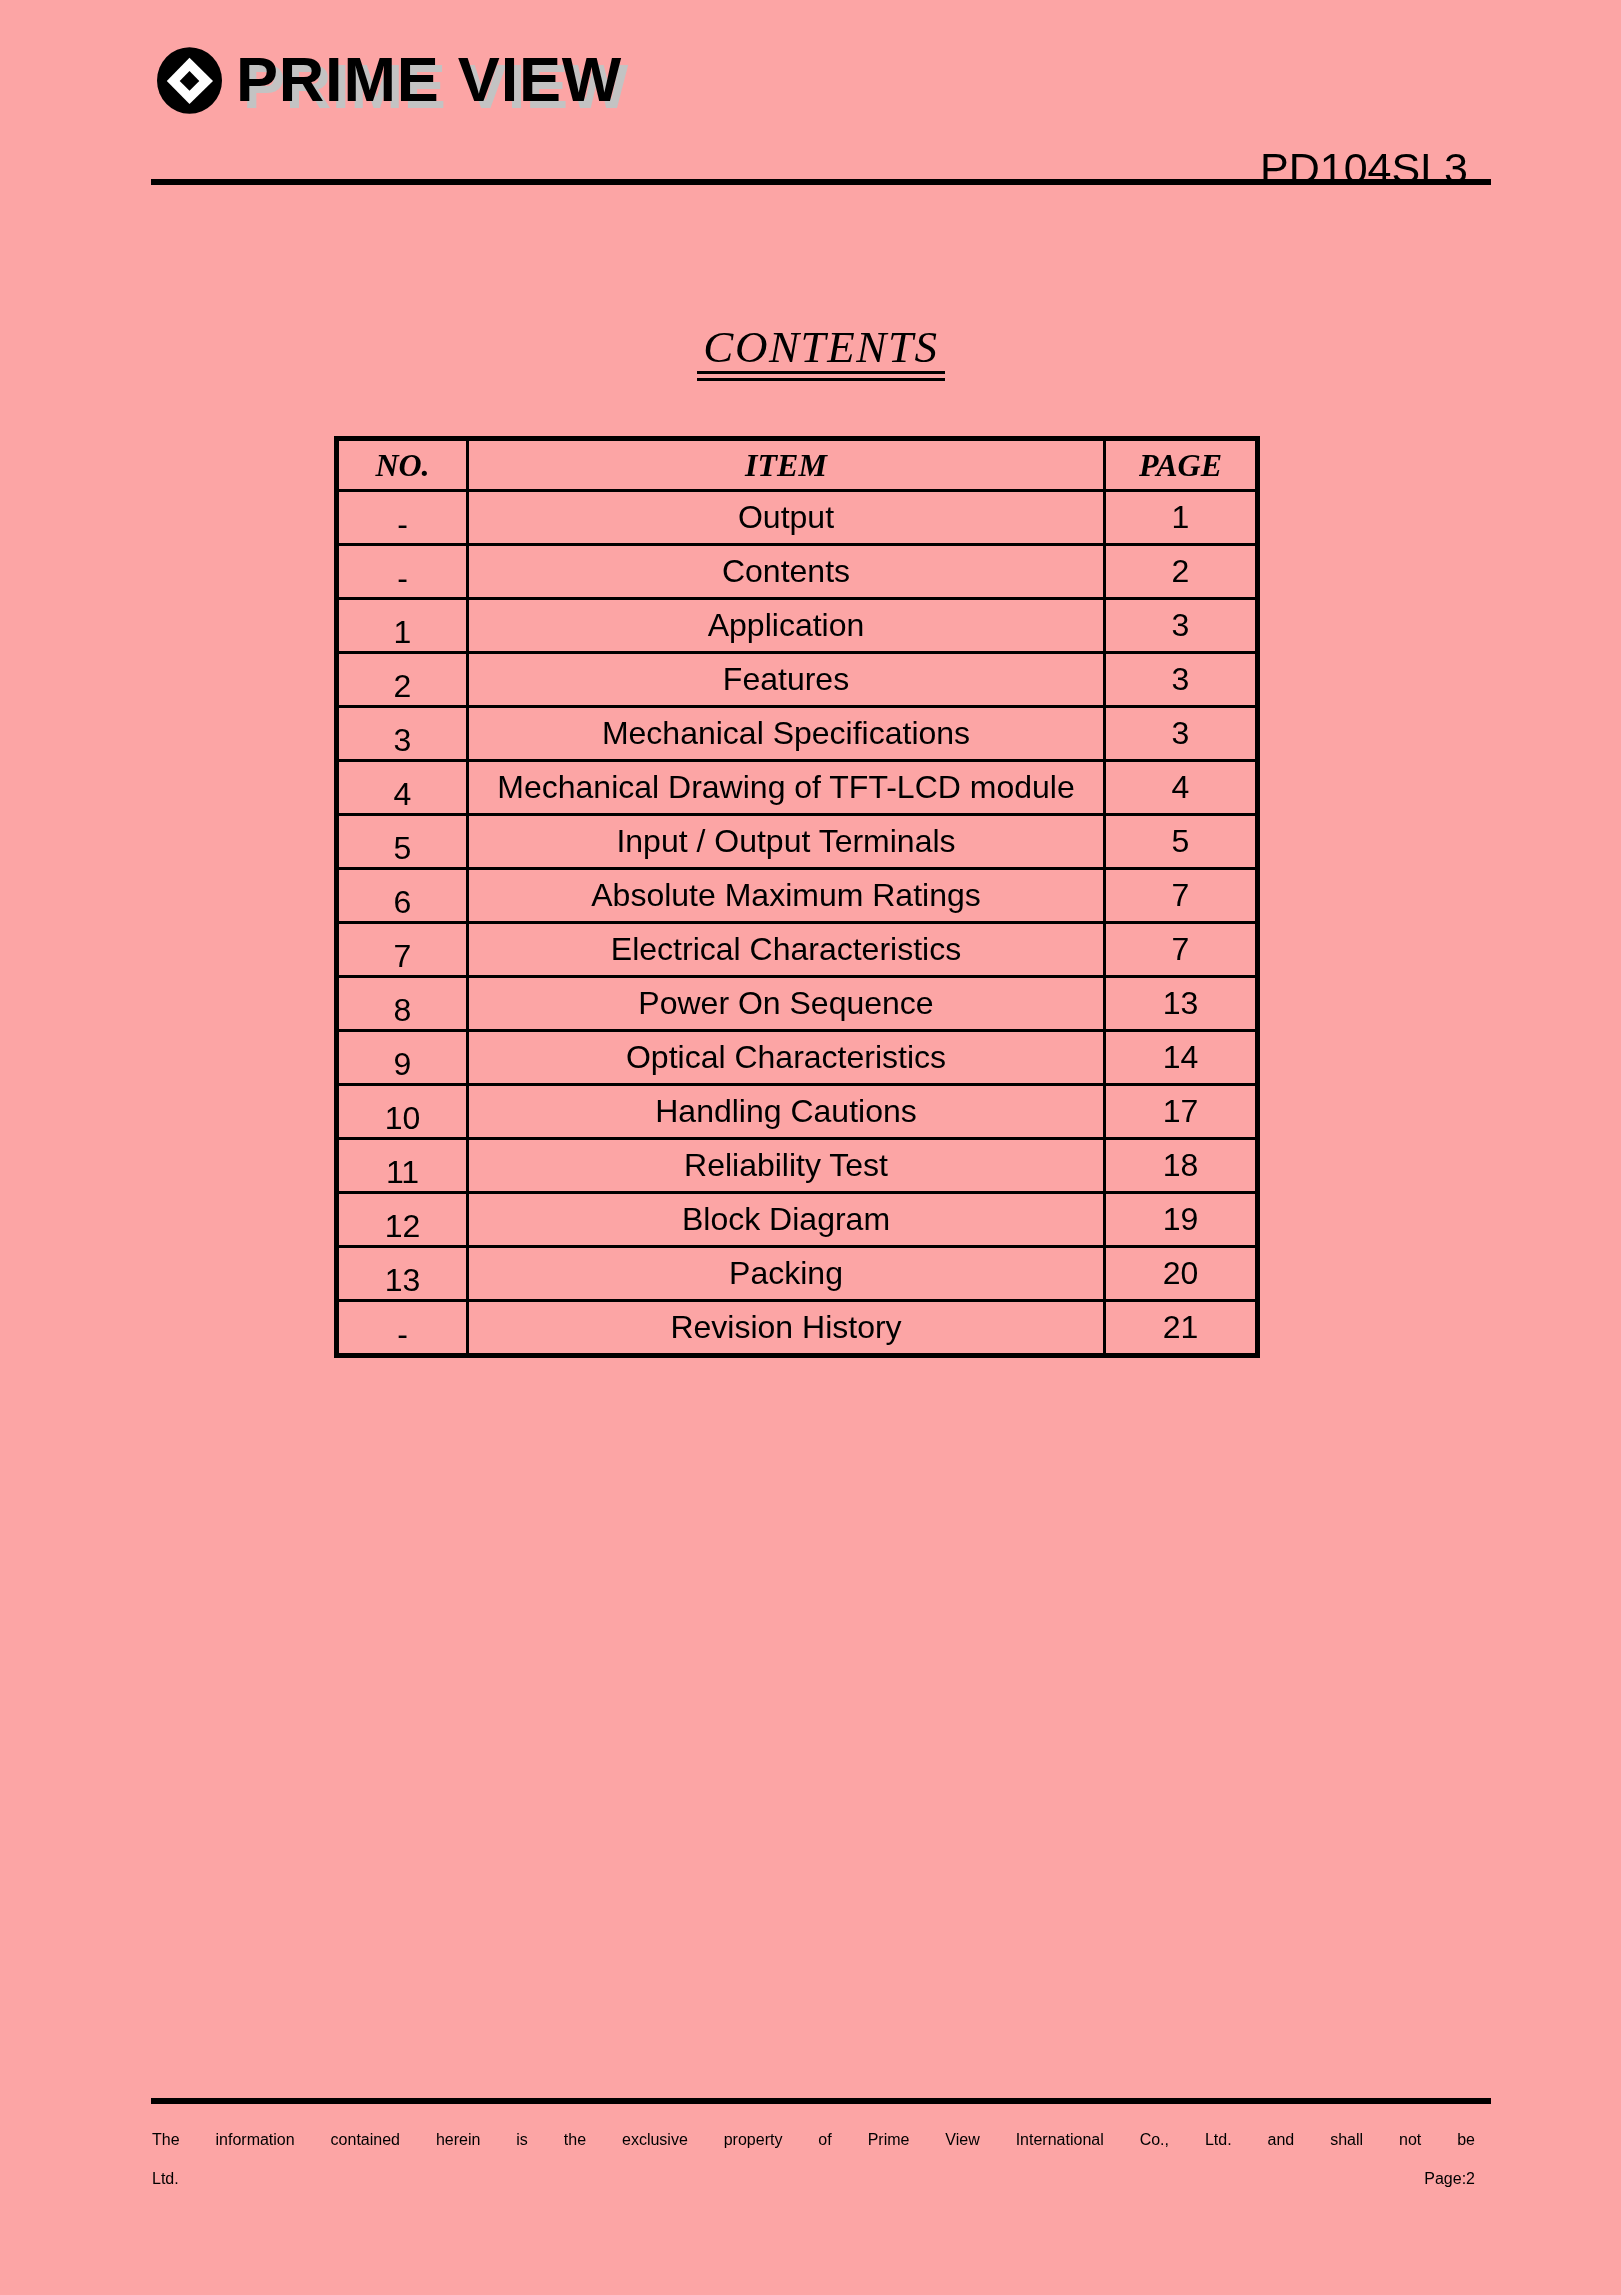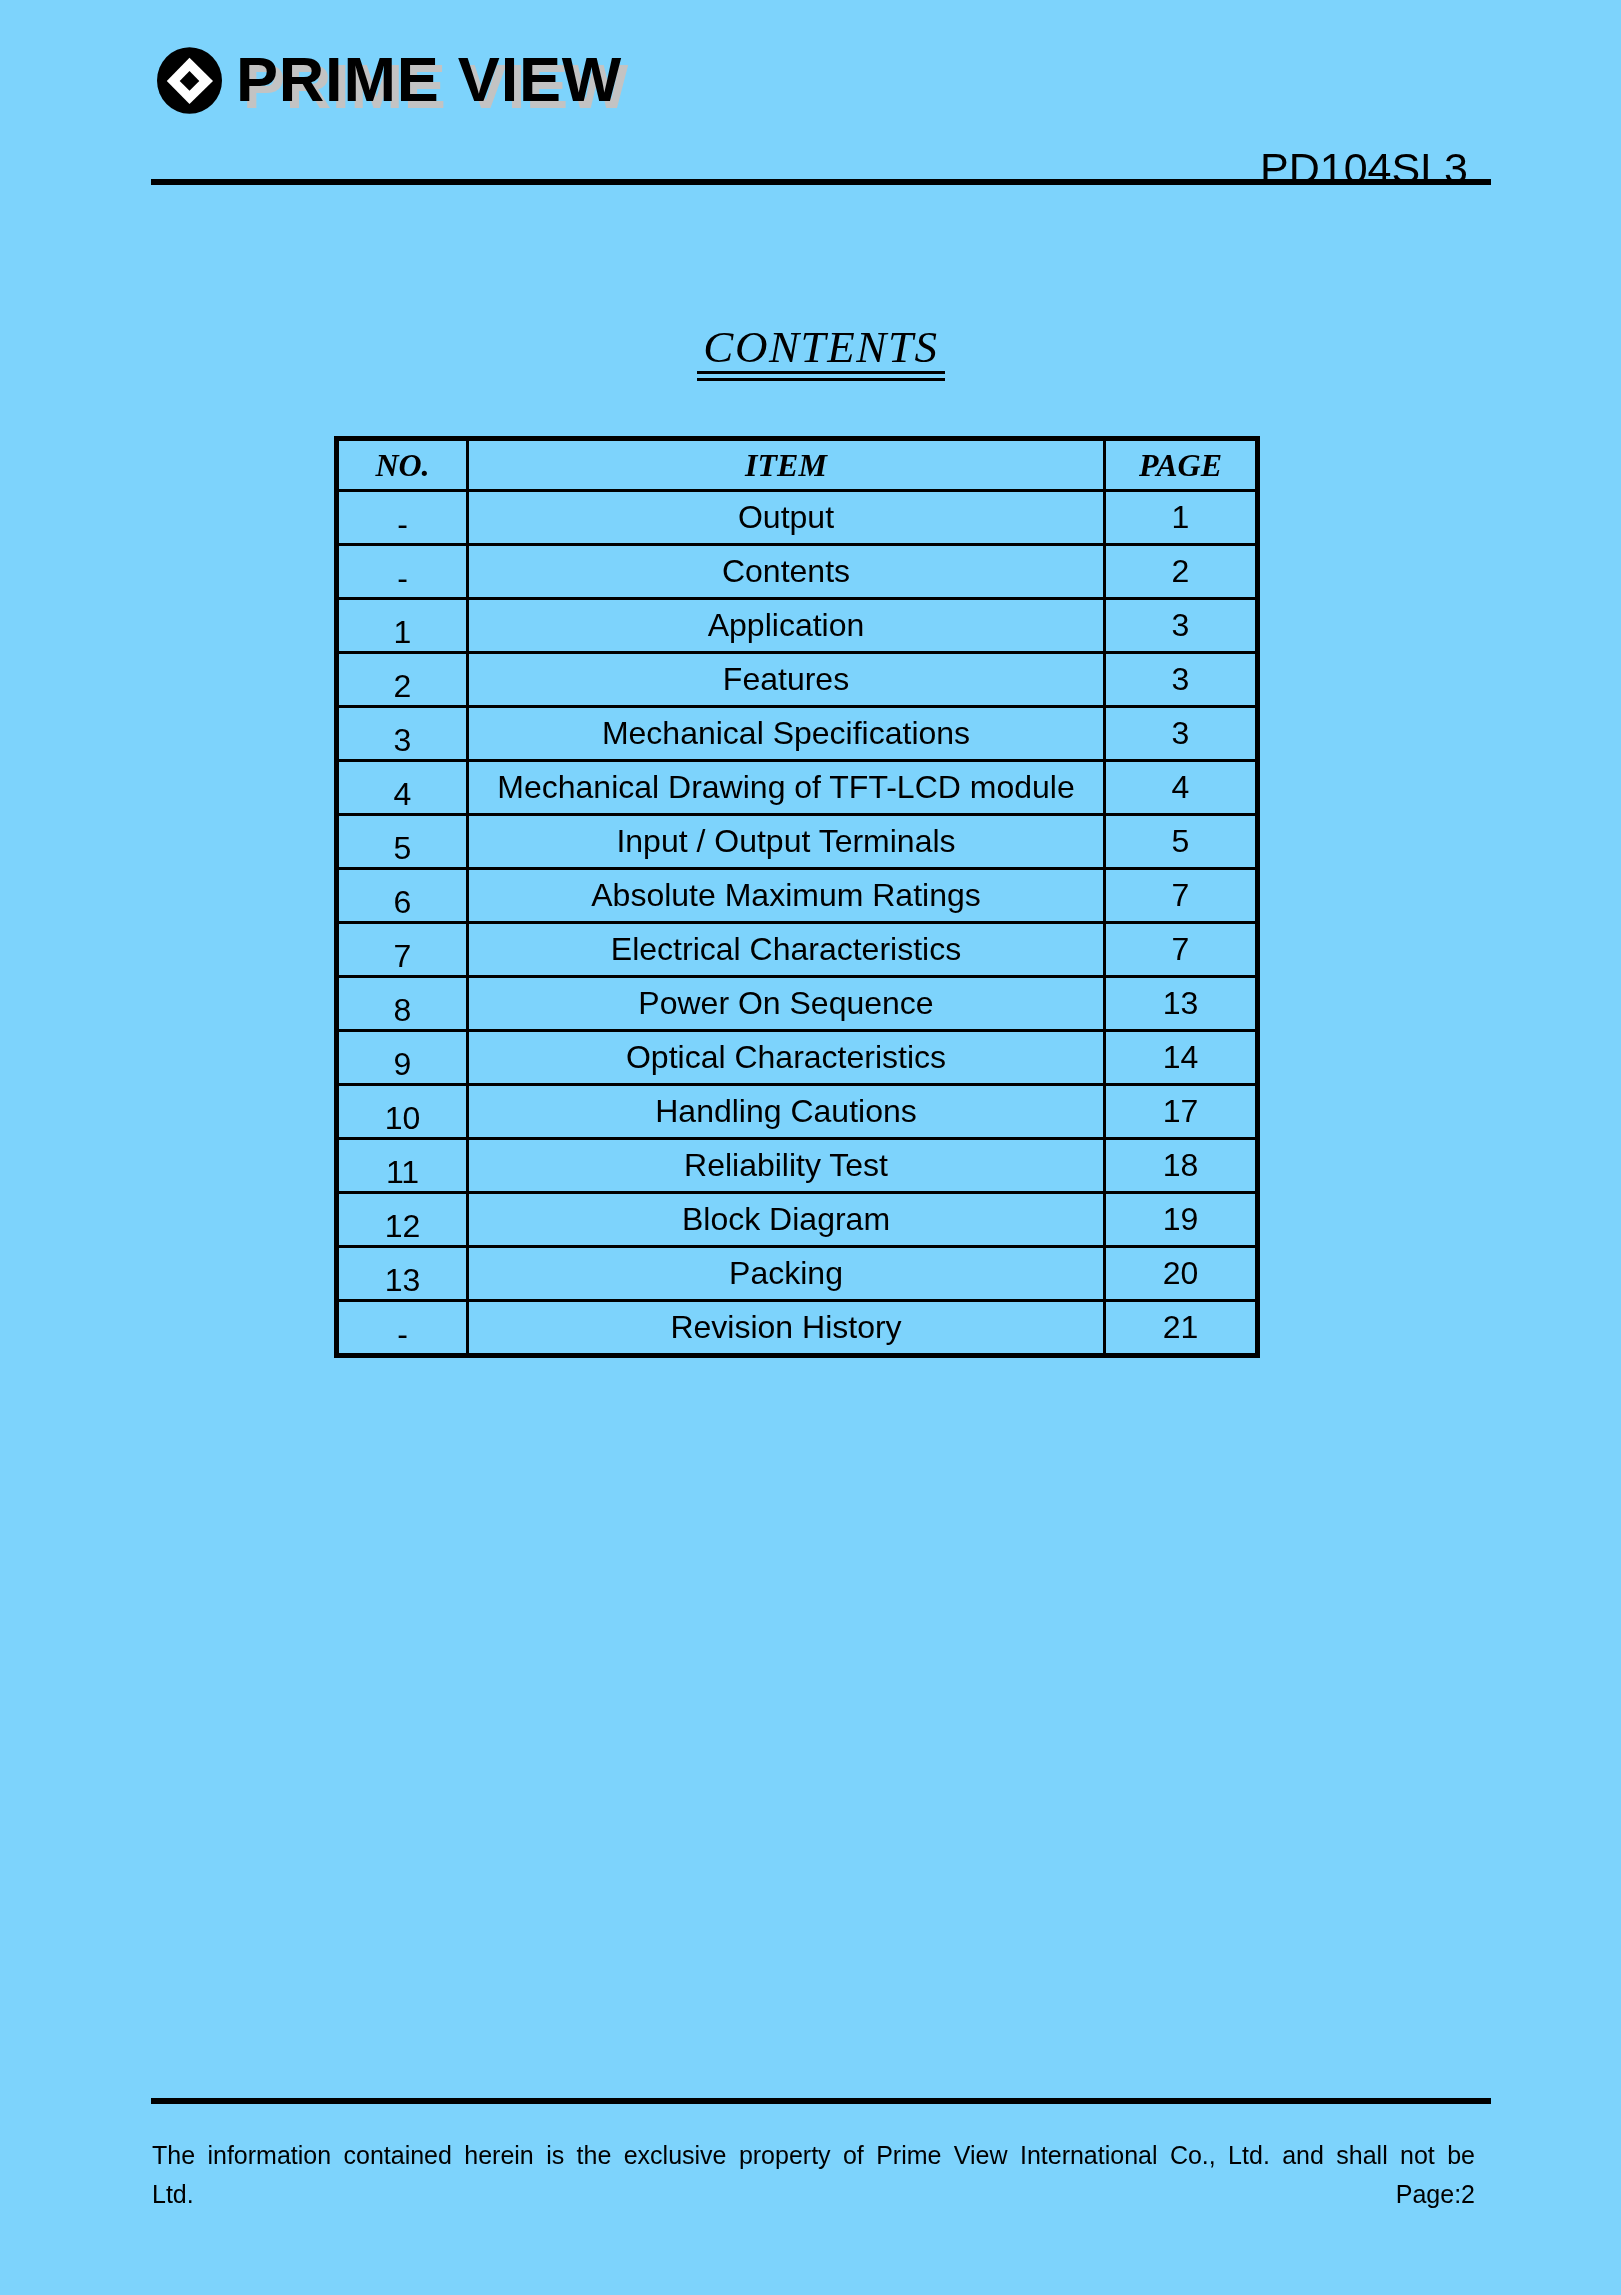--- a/index.html
+++ b/index.html
@@ -1,21 +1,21 @@
 <!DOCTYPE html>
 <html style="font-size:12.6px"><head>
 <meta charset="utf-8">
 <style>
   * { margin: 0; padding: 0; box-sizing: border-box; }
   html, body { background: #ffffff; }
   .page {
     position: relative;
     width: 1622px;
     height: 2295px;
-    background: #7dd3fc;
+    background: #fca5a5;
     color: #000000;
     font-family: "Liberation Sans", sans-serif;
     overflow: hidden;
   }
 
   
   .logo-icon {
     position: absolute;
     left: 157px; top: 47px;
     width: 65px; height: 67px;
@@ -116,24 +116,23 @@
   .footer-rule {
     position: absolute;
     left: 151px; top: 2098px;
     width: 1340px; height: 5.5px;
     background: #000000;
   }
   .footer-text {
     position: absolute;
     left: 152px; top: 2120px;
     width: 1323px;
-    font-size: 25px;
+    font-size: 16px;
     line-height: 39px;
     color: #000000;
-    margin-top: 16px;
   }
   .footer-line {
     text-align: justify;
     text-align-last: justify;
     white-space: nowrap;
   }
   .footer-last {
     display: flex;
     justify-content: space-between;
     align-items: baseline;

